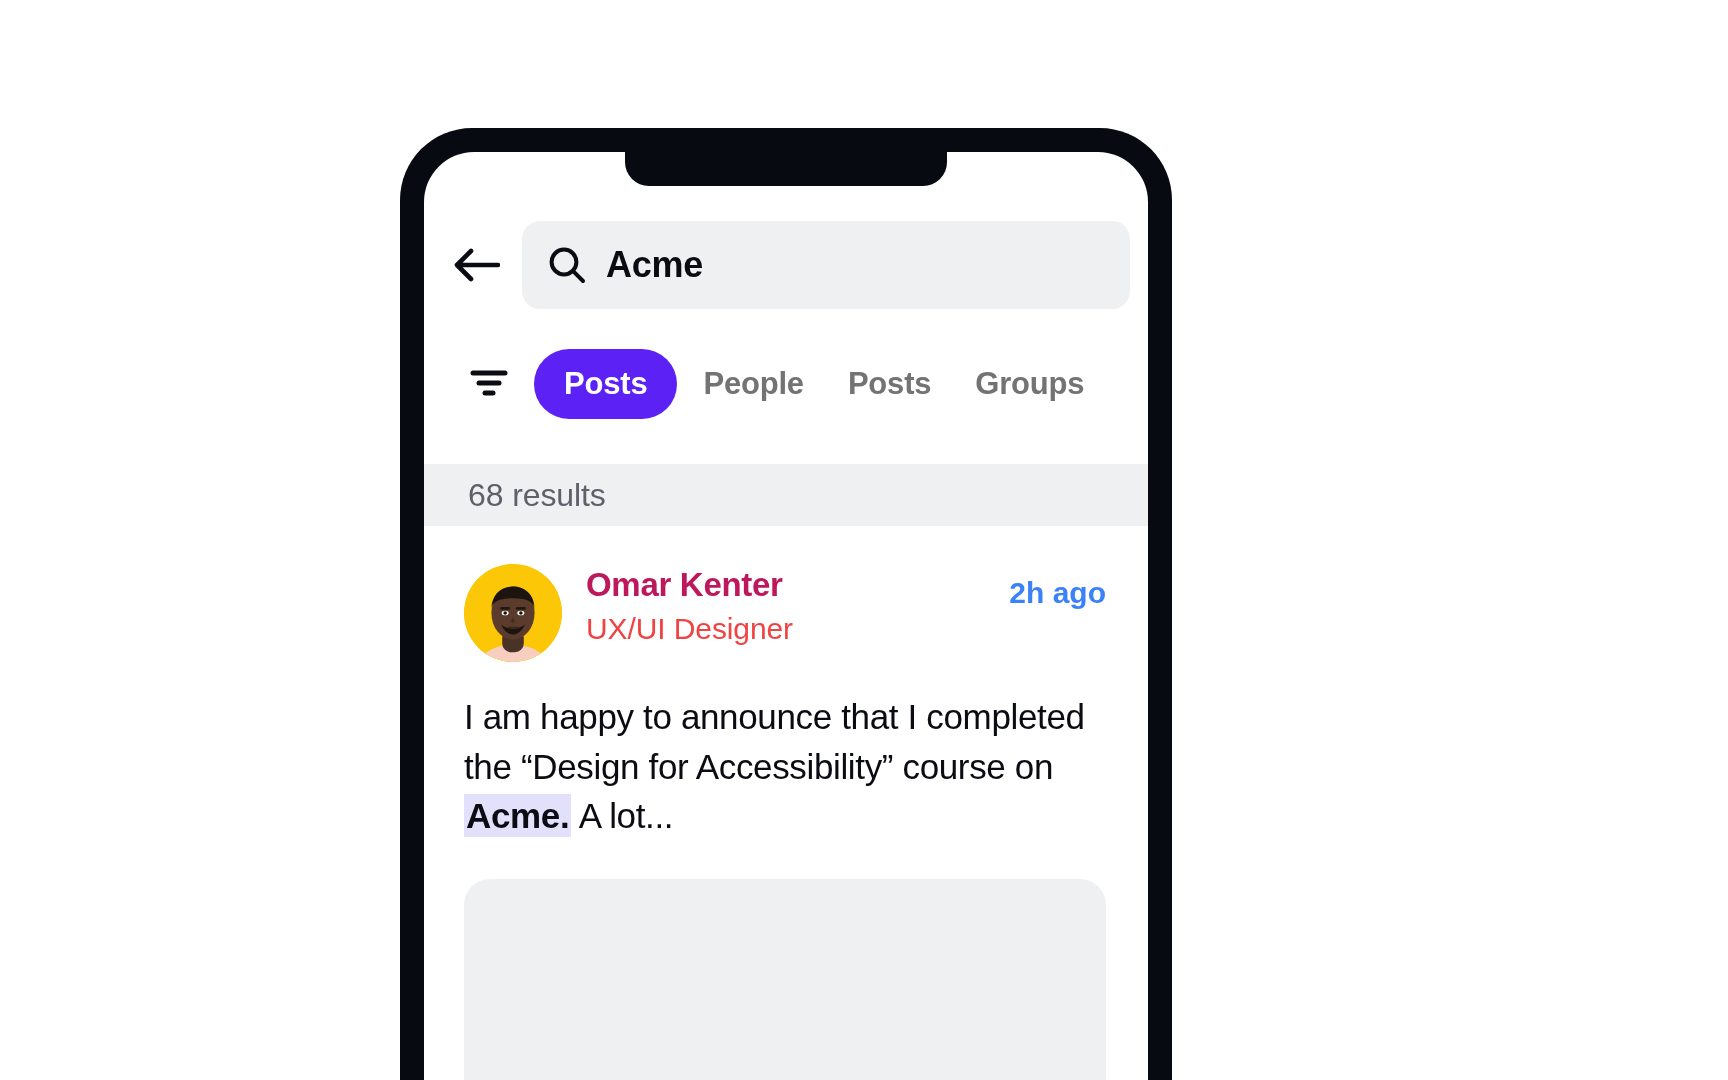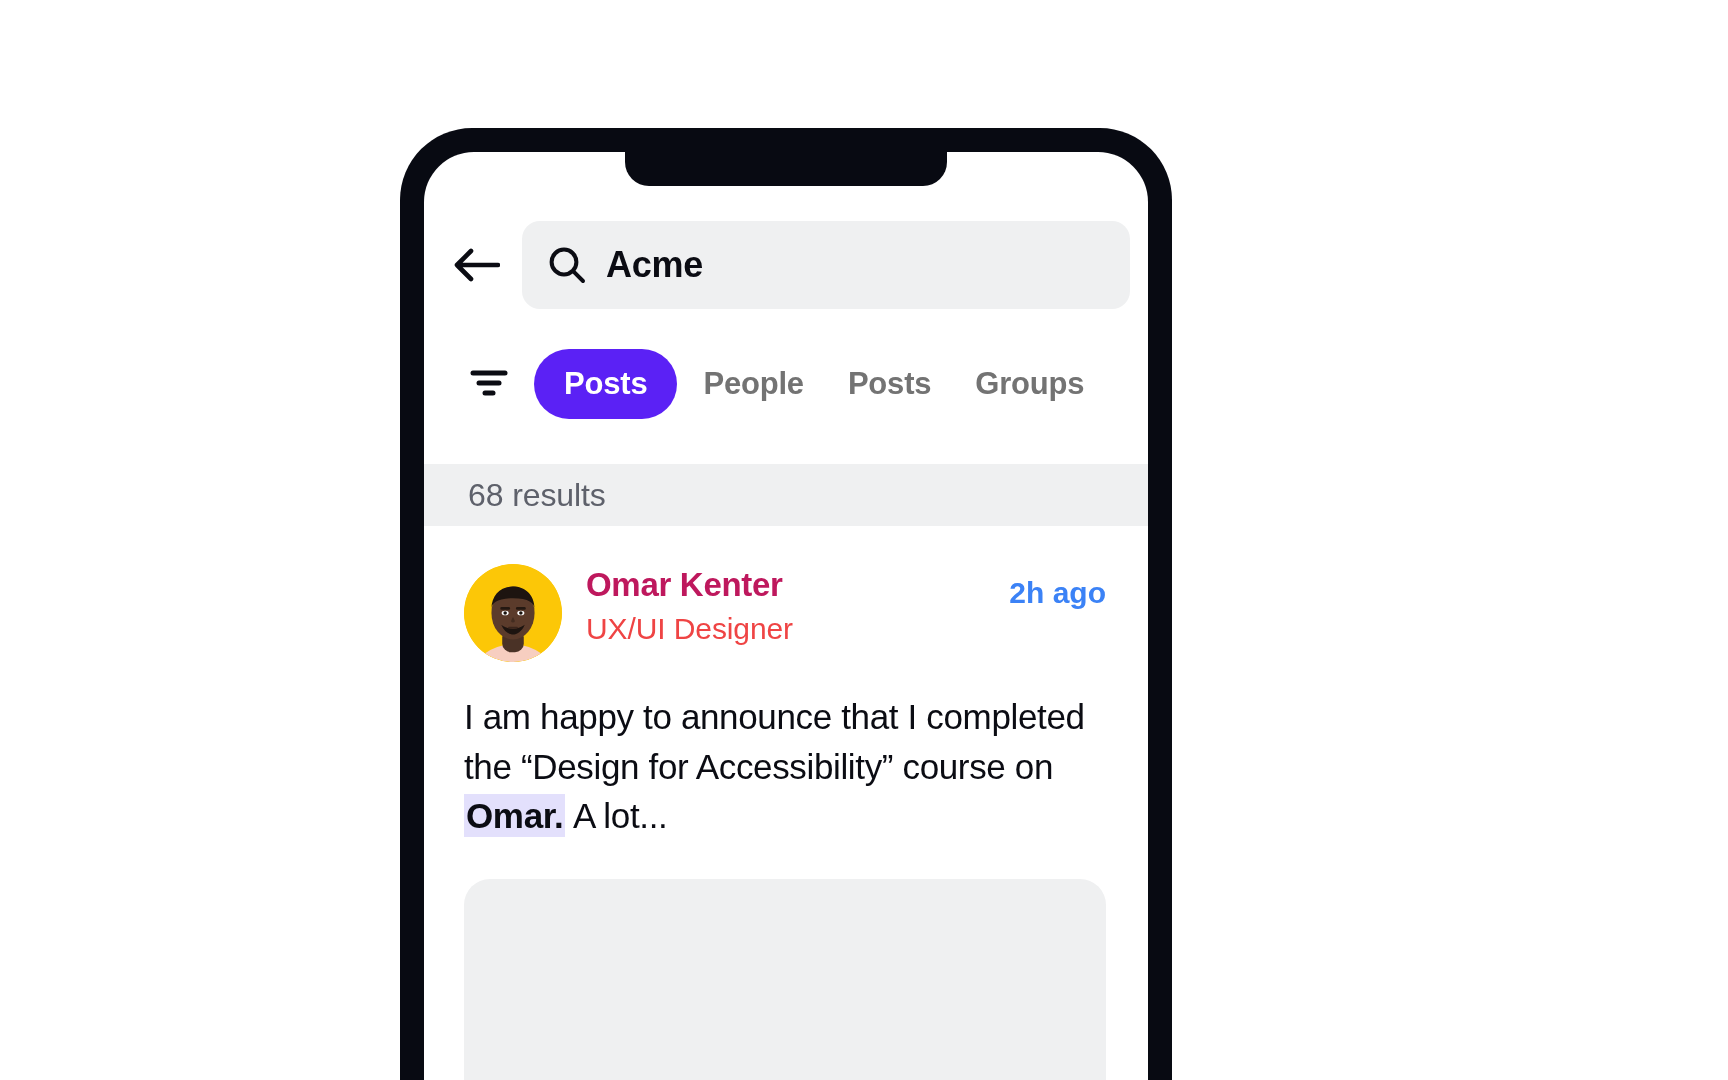--- a/index.html
+++ b/index.html
@@ -329,21 +329,21 @@
 
           <div class="post-meta">
             <div class="post-author">Omar Kenter</div>
             <div class="post-role">UX/UI Designer</div>
           </div>
 
           <div class="post-time">2h ago</div>
         </div>
 
         <div class="post-body">
-          <span>I am happy to announce that I completed the “Design for Accessibility” course on </span><span class="hl">Omar.</span><span> A lot...</span>
+          <span>I am happy to announce that I completed the “Design for Accessibility” course on </span><span class="hl">Acme.</span><span> A lot...</span>
         </div>
 
         <div class="post-image"></div>
       </div>
 
     </div>
   </div>
 
 </div>
 

